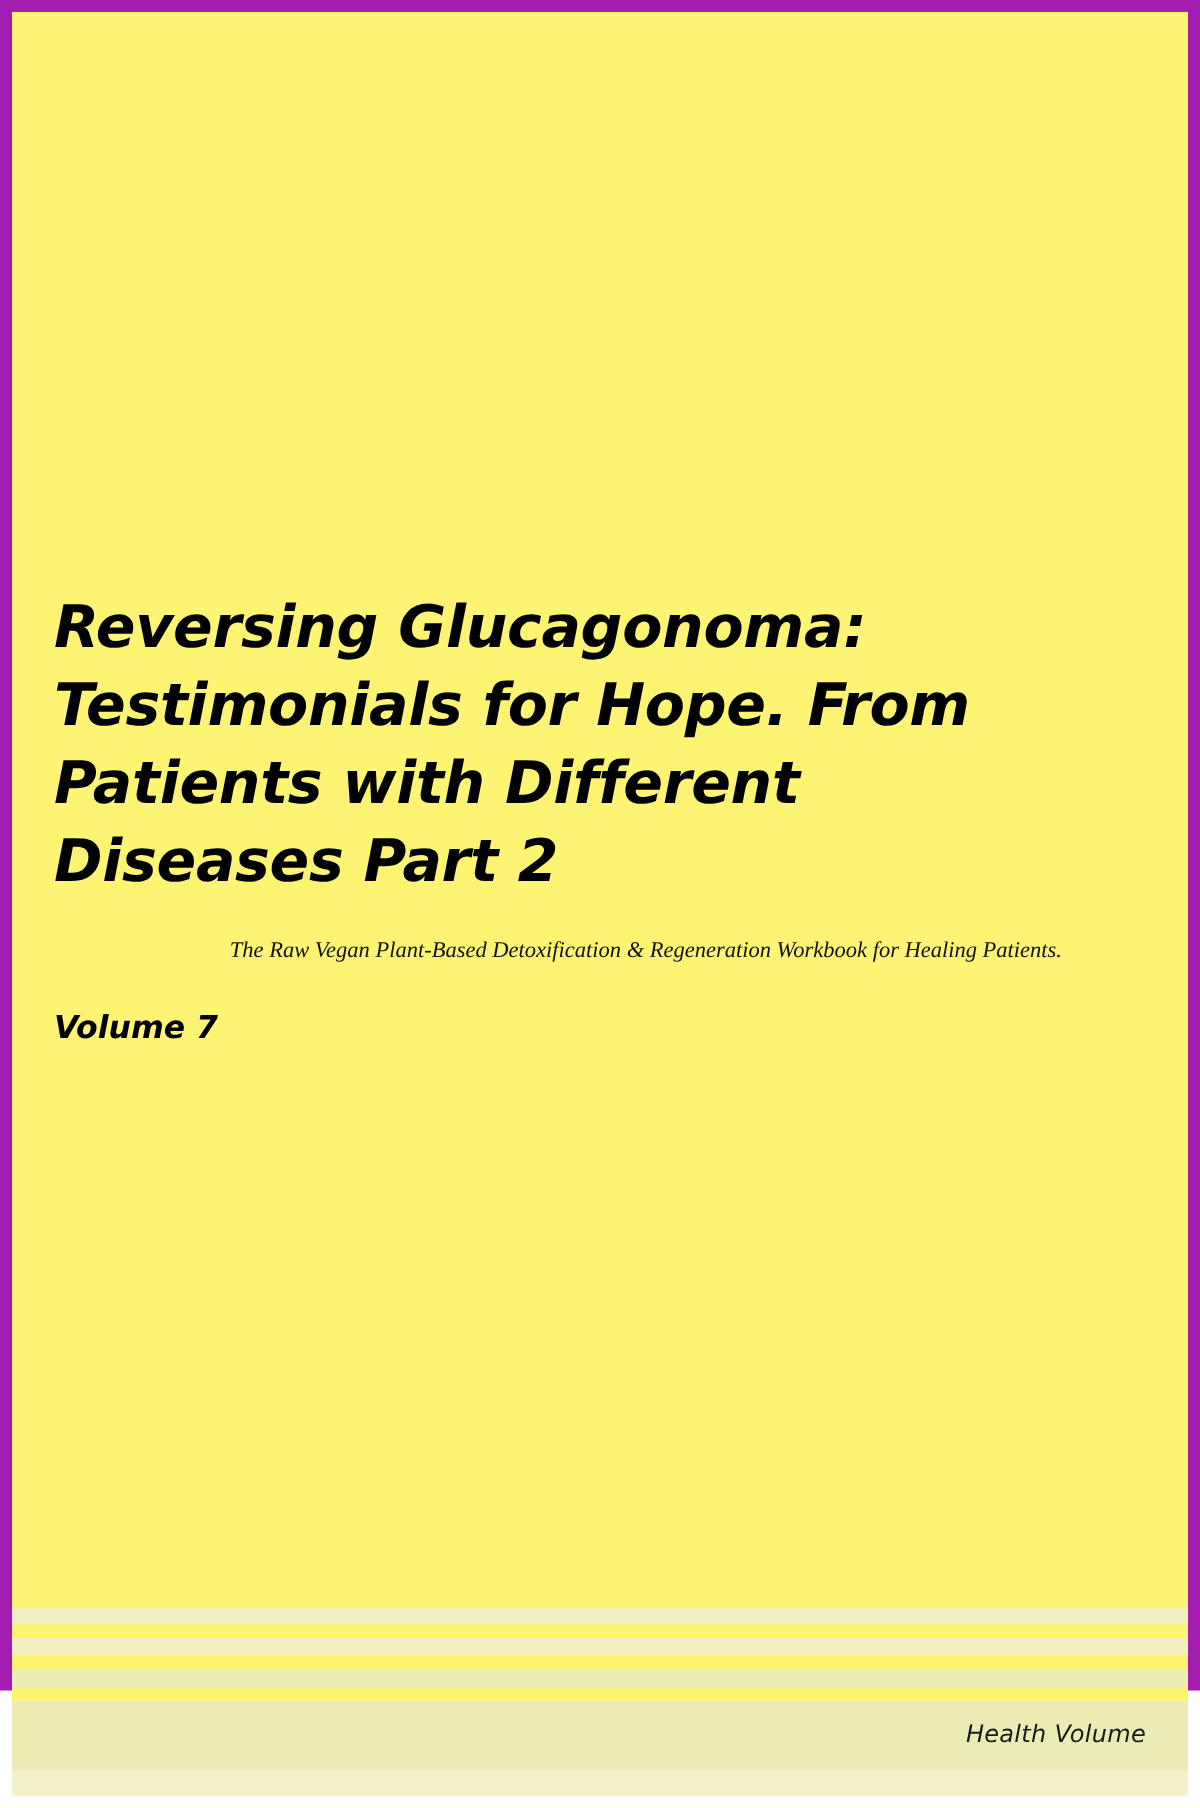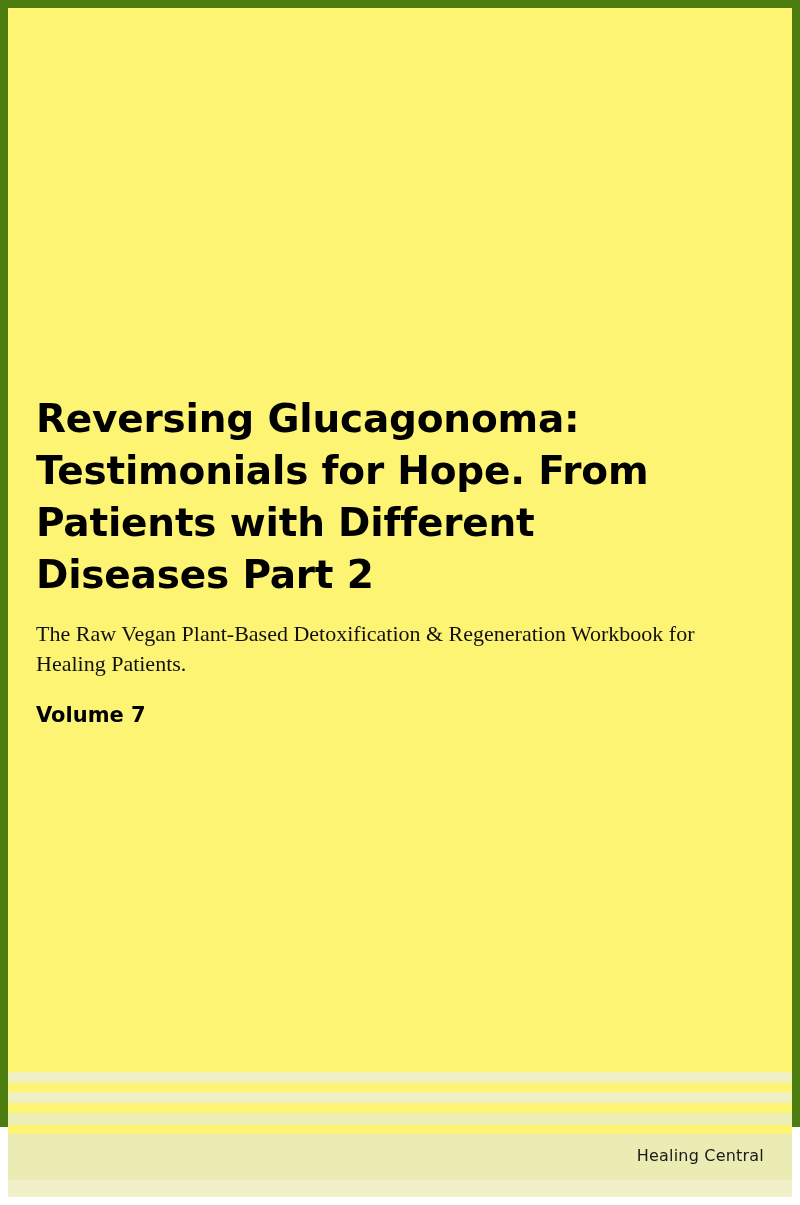--- a/index.html
+++ b/index.html
@@ -11,22 +11,23 @@
     width: 800px;
     height: 1205px;
     font-family: "Liberation Sans", sans-serif;
     overflow: hidden;
   }
 
   .page {
     position: relative;
     width: 800px;
     height: 1127px;
-    background: #4d7c0f;
+    background: #a21caf;
     box-sizing: border-box;
+    font-style: italic;
   }
 
   
   .cover {
     position: absolute;
     left: 8px;
     top: 8px;
     width: 784px;
     height: 1189px;
     background: #fdf474;
@@ -45,25 +46,26 @@
     font-weight: bold;
     font-size: 39px;
     line-height: 52px;
     color: #000000;
     letter-spacing: -0.2px;
     margin: 0;
   }
 
   .book-subtitle {
     font-family: "Liberation Serif", serif;
-    font-size: 22px;
+    font-size: 15px;
     line-height: 30px;
     color: #111111;
     margin: 18px 0 0 0;
     width: 672px;
+    text-align: right;
   }
 
   .book-volume {
     font-family: "DejaVu Sans", sans-serif;
     font-weight: bold;
     font-size: 21px;
     line-height: 24px;
     color: #000000;
     margin: 24px 0 0 0;
   }
@@ -116,16 +118,16 @@
       <div class="stripe s1"></div>
       <div class="stripe s2"></div>
       <div class="stripe s3"></div>
       <div class="stripe s4"></div>
       <div class="stripe s5"></div>
       <div class="stripe s6"></div>
       <div class="stripe s7"></div>
       <div class="stripe s8"></div>
     </div>
 
-    <div class="publisher">Healing Central</div>
+    <div class="publisher">Health Volume</div>
 
   </div>
 </div>
 
 </body></html>

